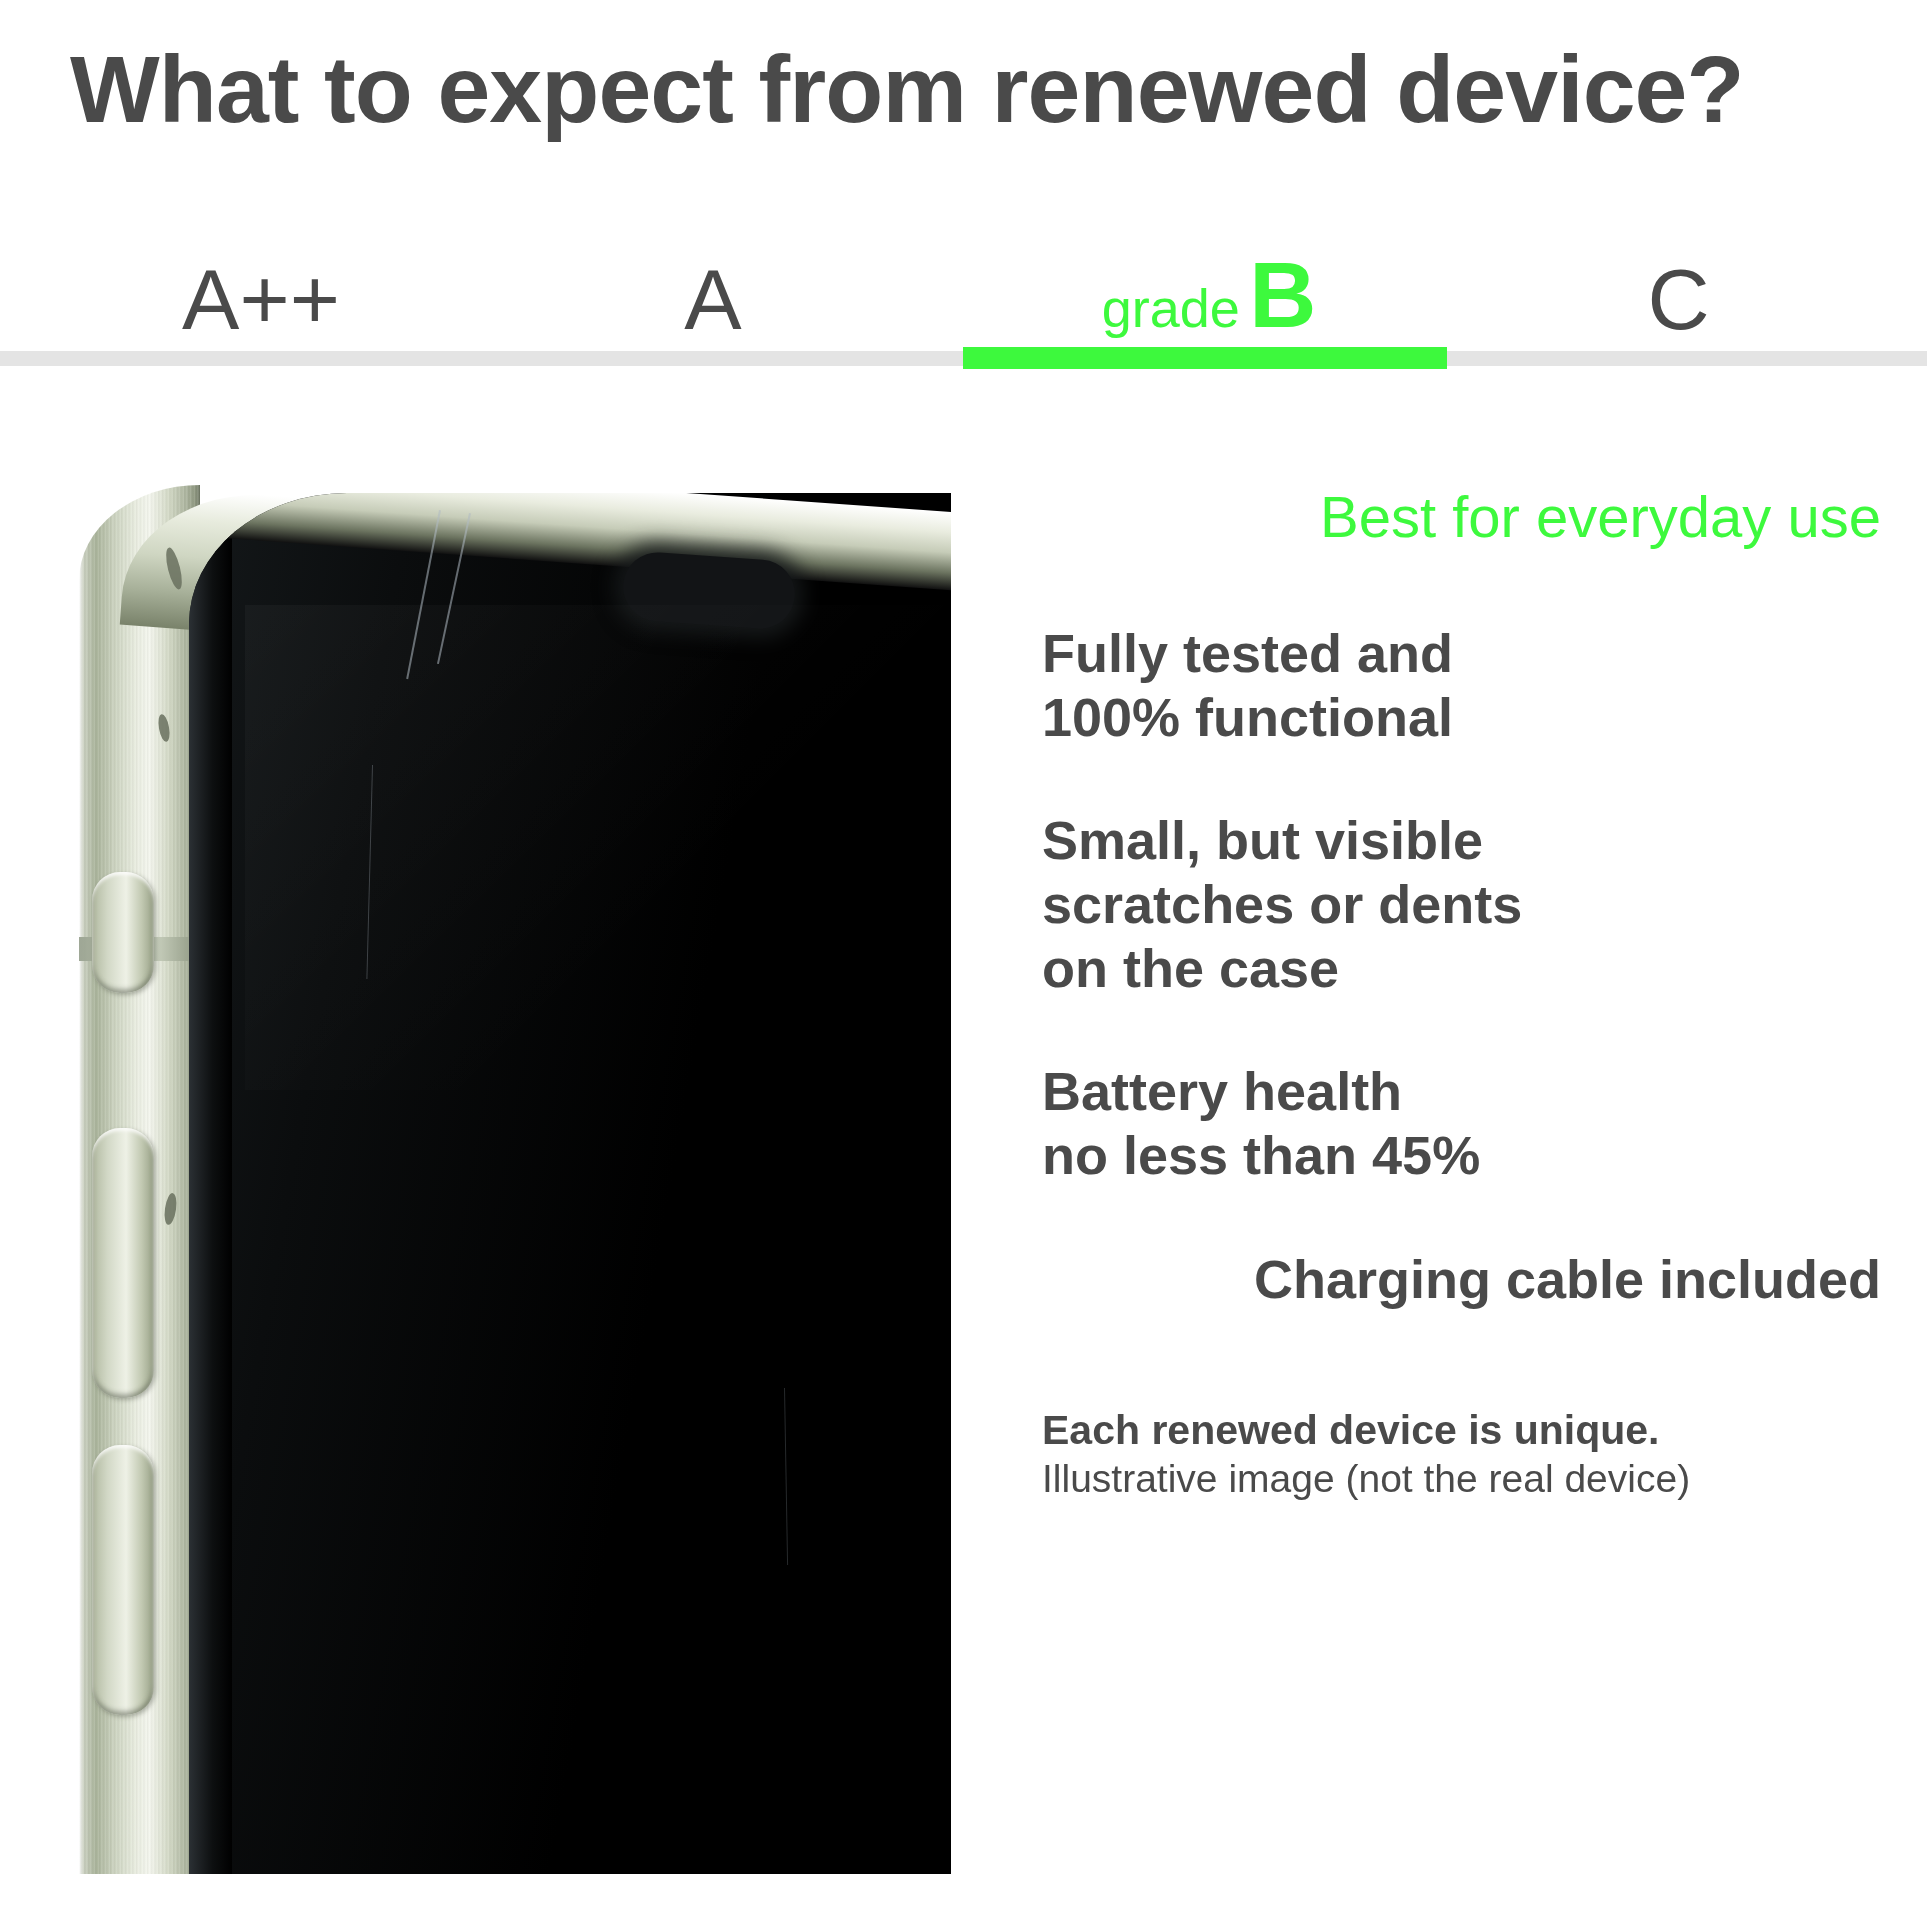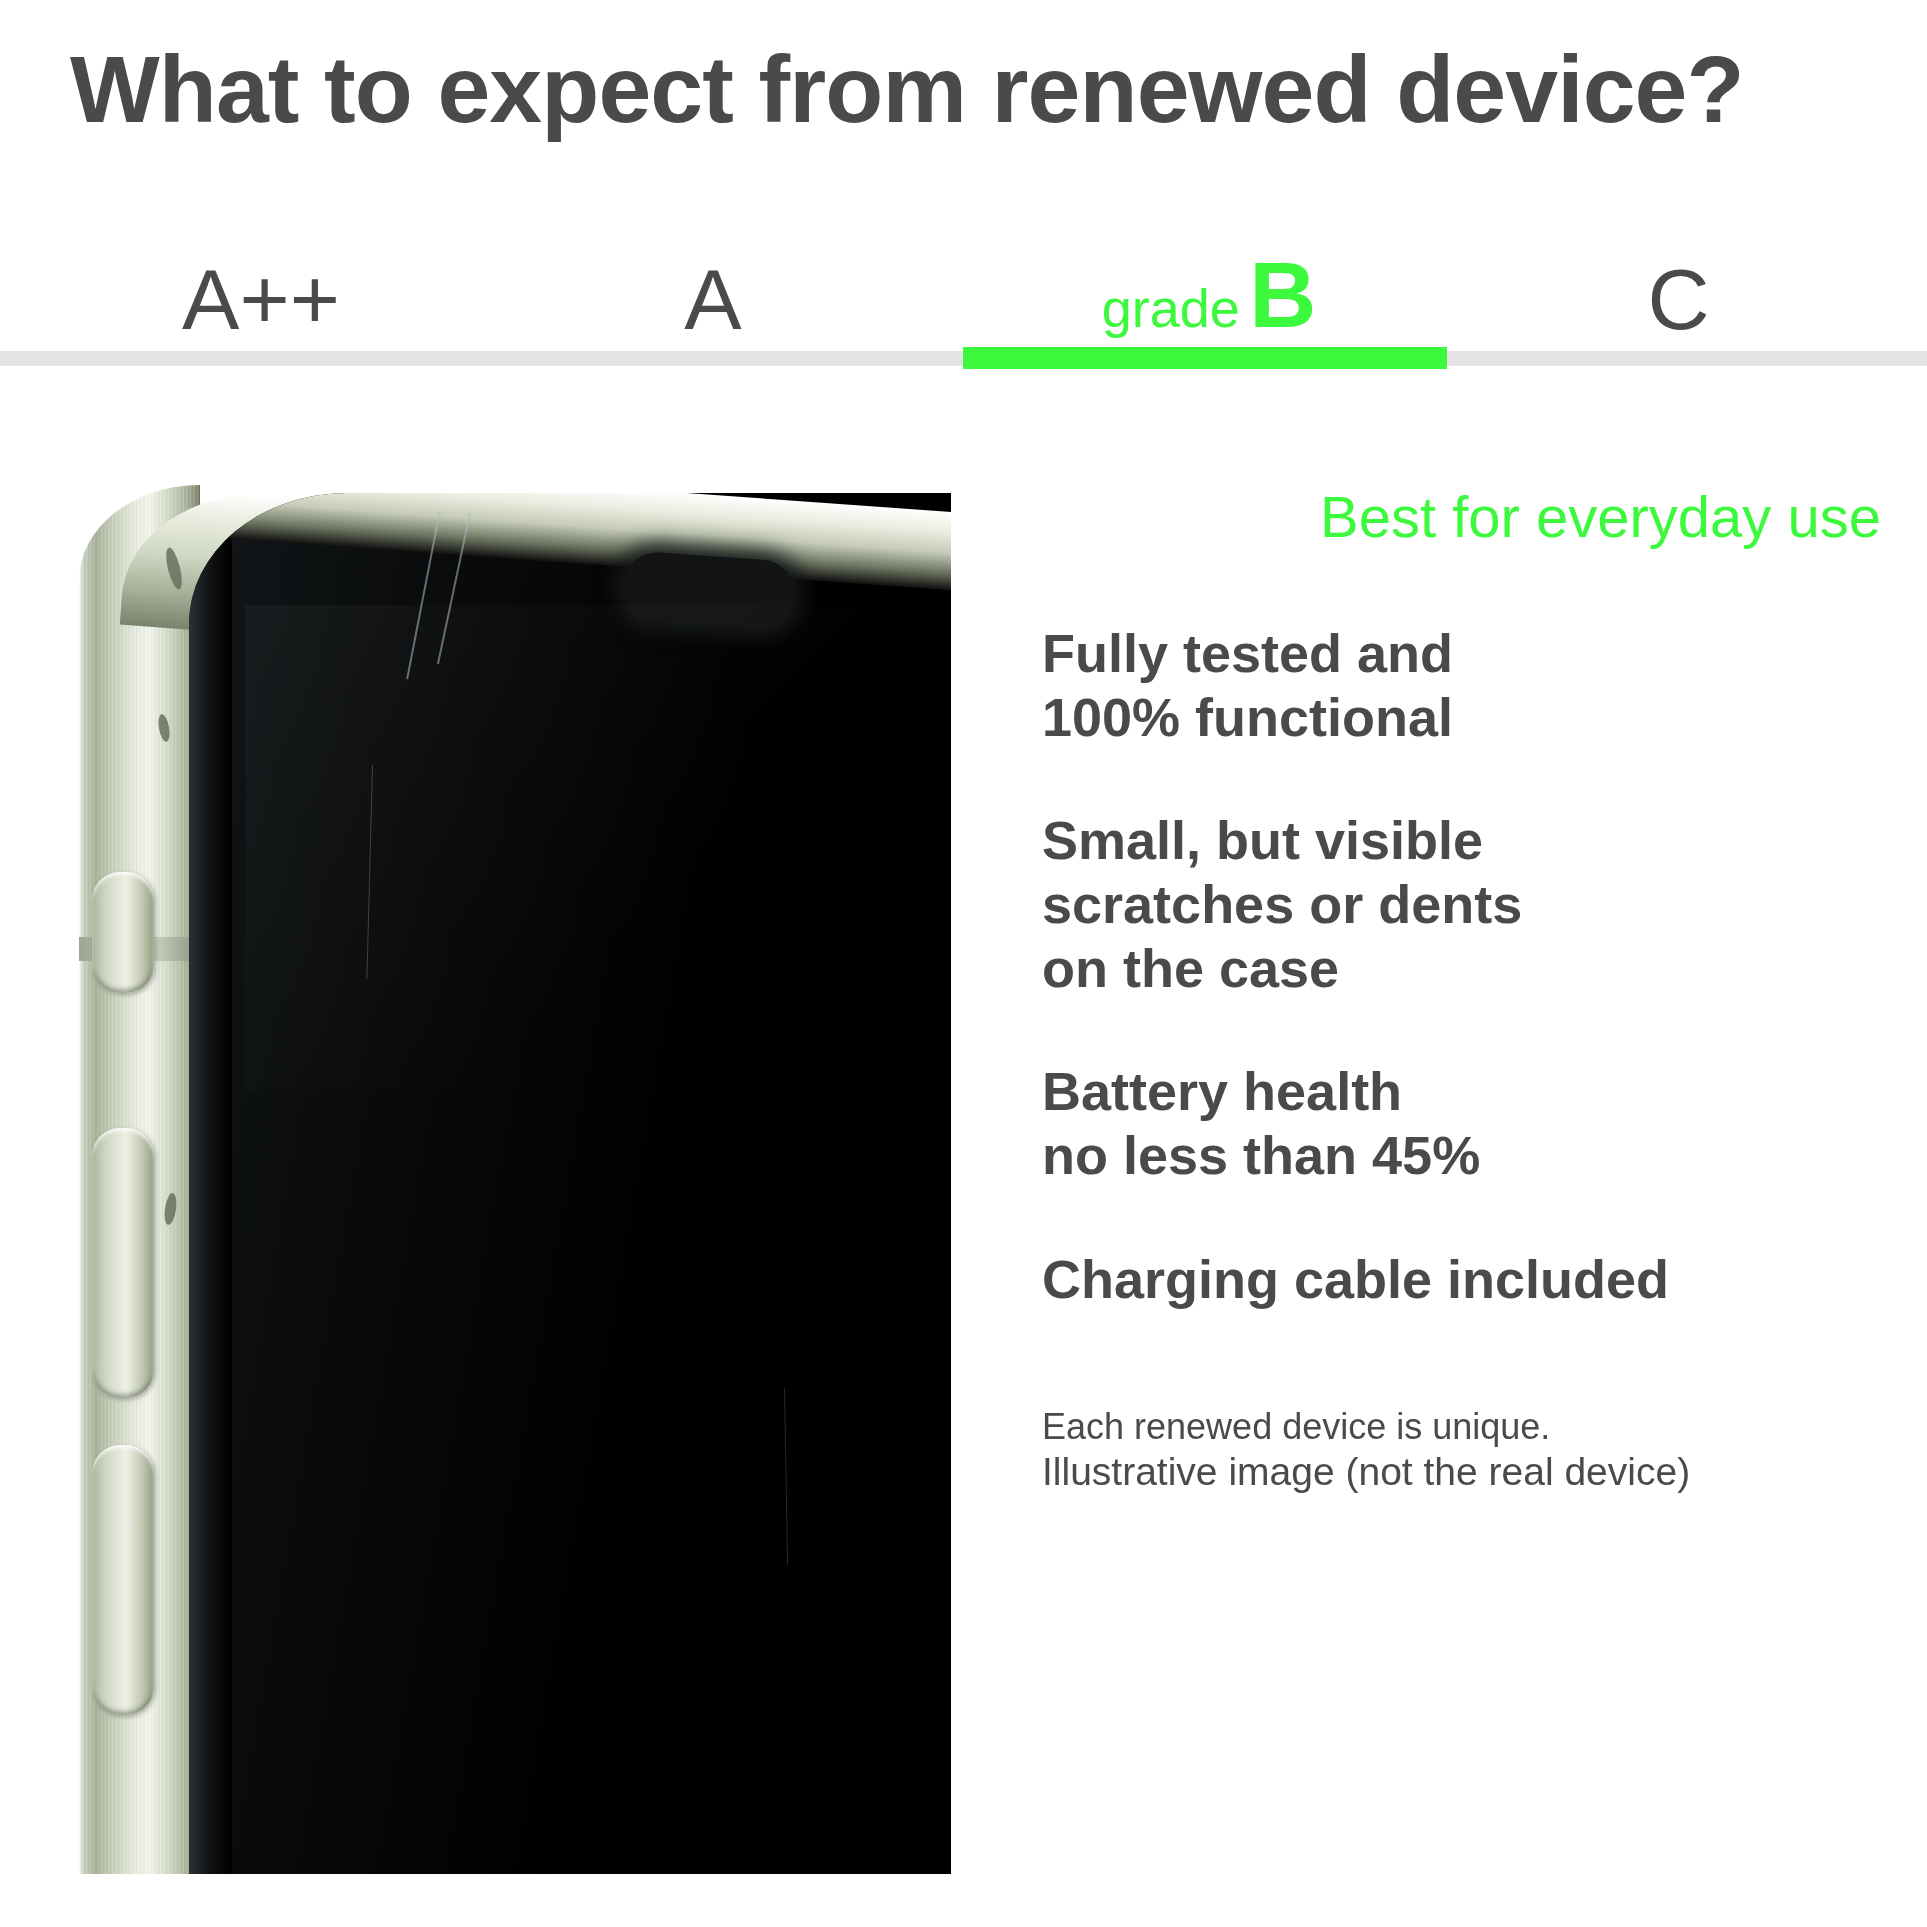--- a/index.html
+++ b/index.html
@@ -288,29 +288,29 @@
   .feature-list { margin-top: 73px; }
 
   .feature {
     font-size: 54px;
     font-weight: bold;
     color: #4a4a4a;
     line-height: 1.18;
     margin-bottom: 60px;
     white-space: pre-line;
   }
-  .feature:last-child { margin-bottom: 8px; }
+  .feature:last-child { margin-bottom: 8px; text-align: right; }
 
   .disclaimer {
     margin-top: 93px;
     color: #4a4a4a;
   }
   .disclaimer-strong {
-    font-size: 36px;
-    font-weight: normal;
+    font-size: 41px;
+    font-weight: bold;
     line-height: 1.22;
     white-space: nowrap;
   }
   .disclaimer-note {
     font-size: 39px;
     font-weight: normal;
     line-height: 1.22;
     white-space: nowrap;
   }
 </style>

